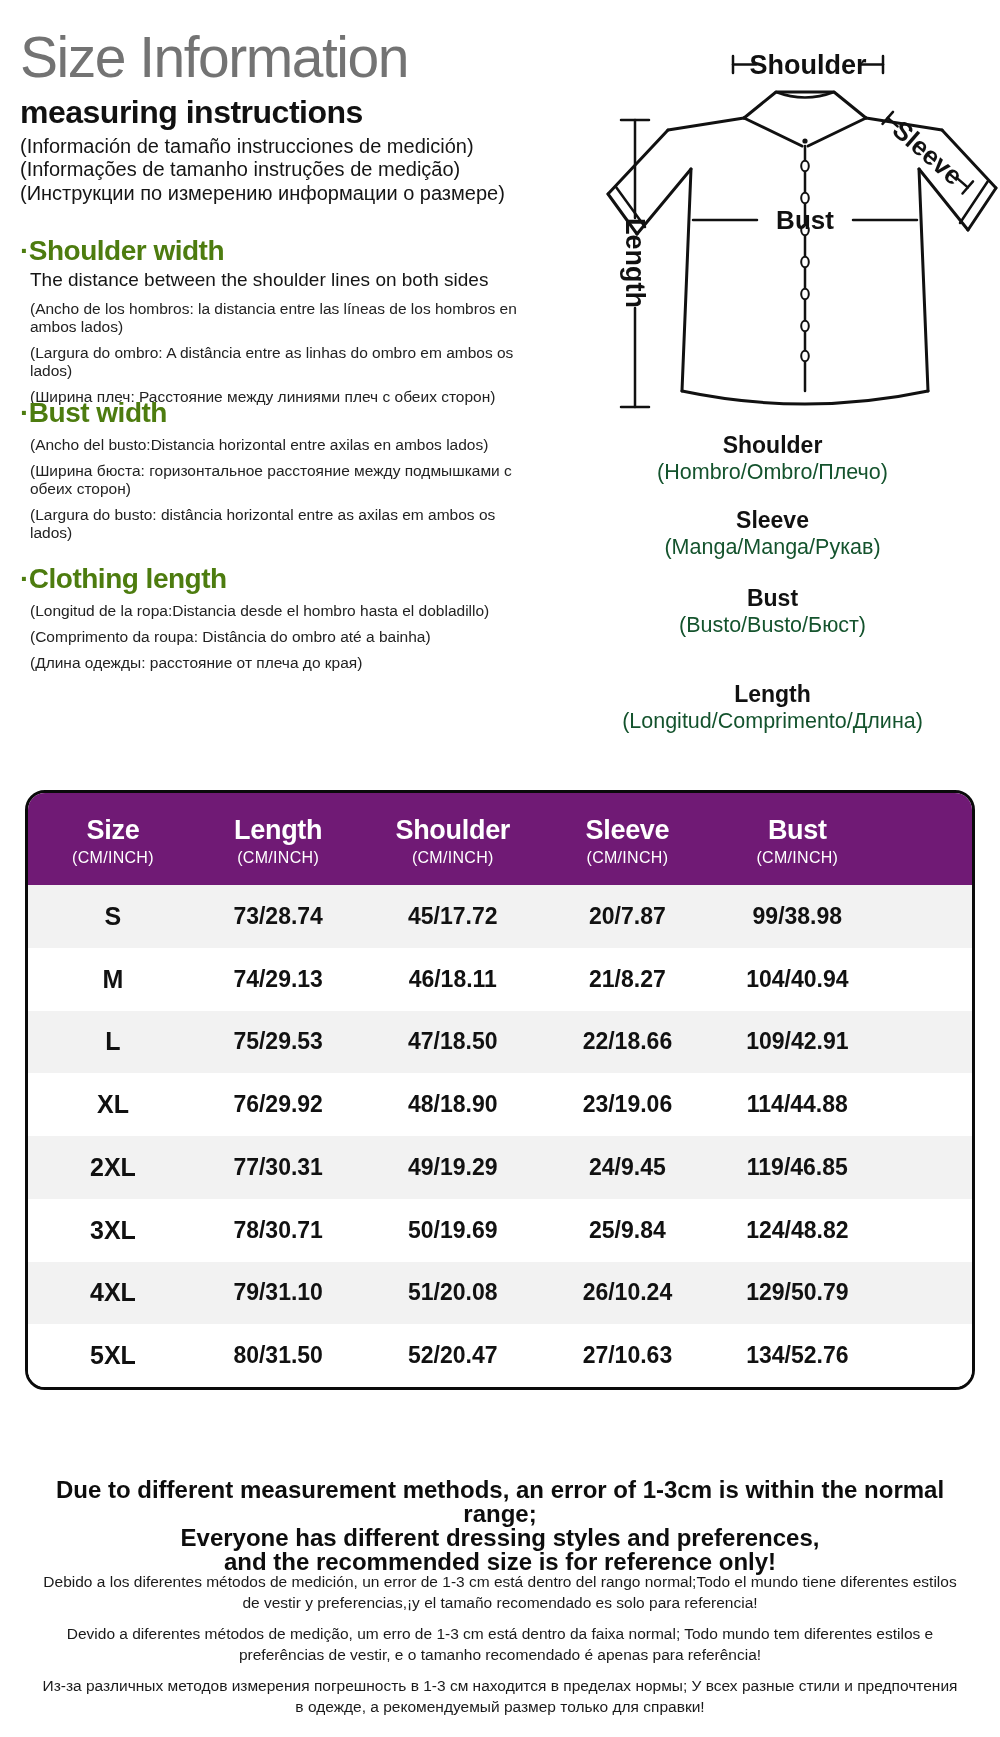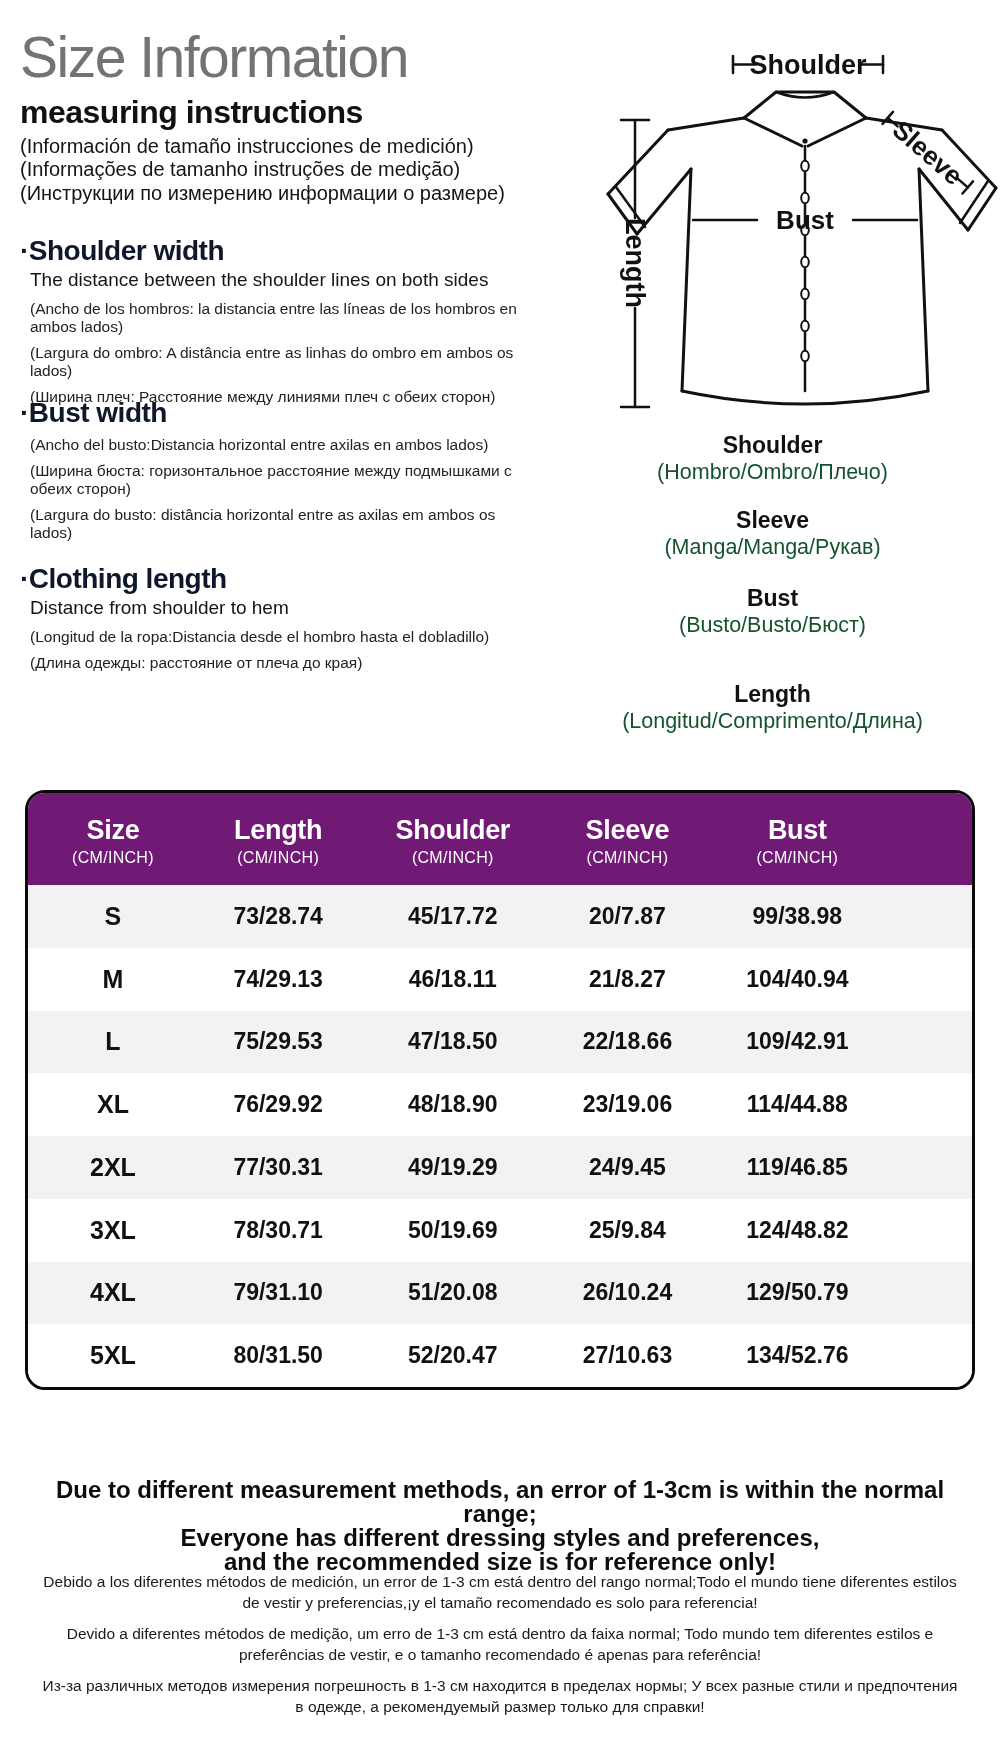--- a/index.html
+++ b/index.html
@@ -12,21 +12,21 @@
   #title-block { position:absolute; left:20px; top:28px; width:530px; }
   .main-title { font-size:57px; font-weight:400; letter-spacing:-1.5px; line-height:1.05; color:#737373; }
   .sub-title  { font-size:32px; font-weight:700; letter-spacing:-0.5px; margin-top:6px; color:#111; }
   .sub-line   { font-size:20px; line-height:23.5px; color:#151515; }
   .sub-lines  { margin-top:4px; }
   
   .section { position:absolute; left:20px; width:525px; }
   #section-0 { top:236px; }
   #section-1 { top:398px; }
   #section-2 { top:564px; }
-  .sec-title { font-size:28px; font-weight:700; letter-spacing:-0.5px; line-height:30px; color:#0f172a; }
+  .sec-title { font-size:28px; font-weight:700; letter-spacing:-0.5px; line-height:30px; color:#4d7c0f; }
   .sec-desc  { font-size:19px; line-height:24px; margin:2px 0 0 10px; color:#151515; }
   .sec-small { font-size:15.5px; line-height:18px; margin:8px 0 0 10px; width:505px; color:#222; }
   
   #shirt-svg { position:absolute; left:545px; top:40px; }
   #shirt-svg path, #shirt-svg line { stroke:#111; fill:none; stroke-linecap:round; stroke-linejoin:round; }
   #shirt-svg text { fill:#111; font-family:"Liberation Sans", sans-serif; }
   .legend { position:absolute; left:545px; width:455px; text-align:center; }
   #legend-0 { top:432px; } #legend-1 { top:507px; } #legend-2 { top:585px; } #legend-3 { top:681px; }
   .legend-name  { font-size:23px; font-weight:700; line-height:27px; color:#111; }
   .legend-trans { font-size:21.5px; line-height:26px; color:#14532d; }
@@ -75,22 +75,22 @@
 
   <div class="section" id="section-1">
     <div class="sec-title">·Bust width</div>
     <div class="sec-small">(Ancho del busto:Distancia horizontal entre axilas en ambos lados)</div>
     <div class="sec-small">(Ширина бюста: горизонтальное расстояние между подмышками с обеих сторон)</div>
     <div class="sec-small">(Largura do busto: distância horizontal entre as axilas em ambos os lados)</div>
   </div>
 
   <div class="section" id="section-2">
     <div class="sec-title">·Clothing length</div>
-    <div class="sec-desc">Distance from shoulder to hem</div>
     <div class="sec-small">(Longitud de la ropa:Distancia desde el hombro hasta el dobladillo)</div>
+    <div class="sec-small">(Comprimento da roupa: Distância do ombro até a bainha)</div>
     <div class="sec-small">(Длина одежды: расстояние от плеча до края)</div>
   </div>
 
   <svg id="shirt-svg" width="455" height="385" viewBox="0 0 455 385">
 
     <line x1="188" y1="16" x2="188" y2="33" stroke-width="2.5"></line>
     <line x1="188" y1="24.5" x2="211" y2="24.5" stroke-width="2.5"></line>
     <text x="263" y="34" font-size="27" font-weight="700" text-anchor="middle">Shoulder</text>
     <line x1="315" y1="24.5" x2="338" y2="24.5" stroke-width="2.5"></line>
     <line x1="338" y1="16" x2="338" y2="33" stroke-width="2.5"></line>

